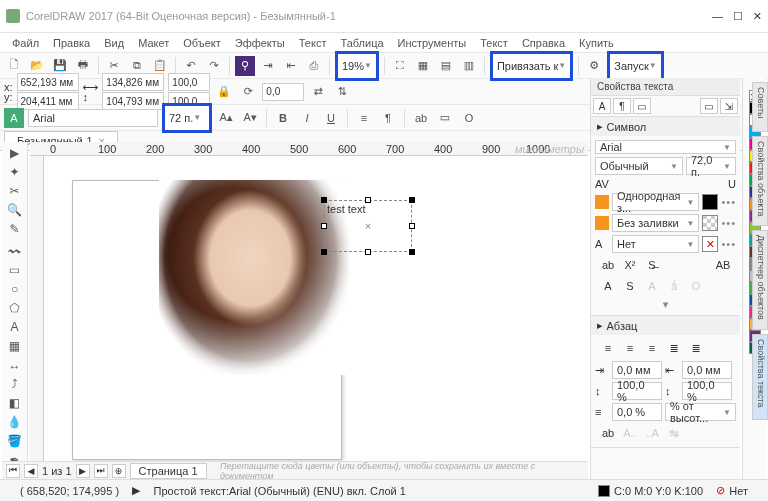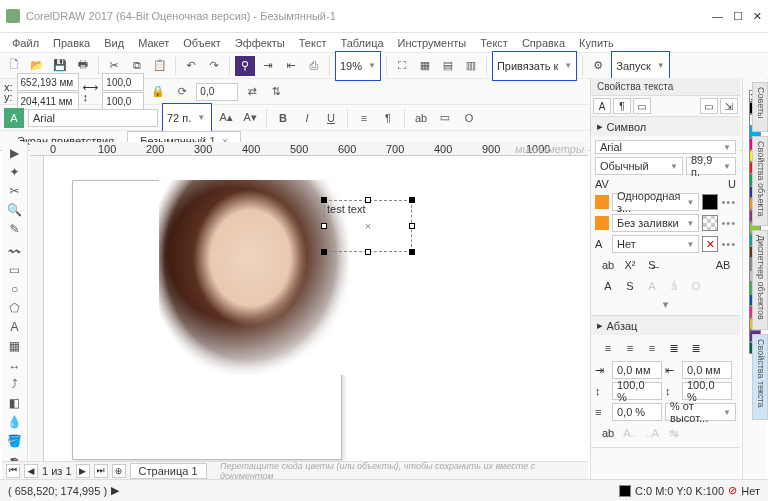--- a/index.html
+++ b/index.html
@@ -7,21 +7,21 @@
 .titlebar{height:27px;background:#fff;display:flex;align-items:center;padding:16px 6px;border-bottom:1px solid #e3e3e3}
 .titlebar .icon{width:14px;height:14px;background:#7a7;border-radius:2px;margin-right:6px}
 .title{flex:1;color:#999;font-size:11px}
 .winbtns{display:flex;gap:10px;color:#888}
 .winbtns span{cursor:pointer}
 .menubar{height:20px;display:flex;align-items:center;padding:0 6px;gap:2px;border-bottom:1px solid #e8e8e8}
 .menubar span{padding:2px 6px;color:#555}
 .toolbar{height:26px;display:flex;align-items:center;padding:0 4px;gap:3px;border-bottom:1px solid #e8e8e8;background:#fafafa}
 .tbtn{width:20px;height:20px;display:flex;align-items:center;justify-content:center;border:1px solid transparent;color:#555}
 .sep{width:1px;height:18px;background:#ddd;margin:0 2px}
-.combo{height:30px;border:1px solid #1d4ed8;background:#fff;display:flex;align-items:center;padding:0 4px;font-size:10px;gap:6px}
+.combo{height:30px;border:3px solid #1d4ed8;background:#fff;display:flex;align-items:center;padding:0 4px;font-size:10px;gap:0}
 .combo .dd{color:#888;font-size:8px}
 .propbar{height:26px;display:flex;align-items:center;padding:0 4px;gap:4px;border-bottom:1px solid #e8e8e8;background:#fafafa;font-size:10px}
 .xy{display:flex;flex-direction:column;font-size:9px;color:#666;line-height:10px}
 .numinput{width:62px;height:18px;border:1px solid #ccc;background:#fff;padding:0 3px;font-size:10px;display:flex;align-items:center}
 .stack{display:flex;flex-direction:column;gap:1px}
 .textbar{height:26px;display:flex;align-items:center;padding:0 4px;gap:4px;border-bottom:1px solid #e8e8e8;background:#fafafa}
 .fontbox{width:130px;height:18px;border:1px solid #ccc;background:#fff;padding:0 4px;display:flex;align-items:center;color:#2a62e6}
 .tabs{height:20px;display:flex;align-items:flex-end;padding:0 4px;background:#fafafa;border-bottom:1px solid #ccc}
 .tab{padding:3px 12px;font-size:10px;color:#666;border:1px solid transparent;border-bottom:none}
 .tab.active{background:#fff;border-color:#ccc;color:#1a7bc8}
@@ -49,21 +49,21 @@
 .sel .dd{font-size:8px;color:#888}
 .sw{width:16px;height:16px;background:#000;border:1px solid #888}
 .dots{color:#888;letter-spacing:1px}
 .iconrow{display:flex;gap:4px;padding:3px 4px;color:#888;font-size:11px}
 .iconrow span{width:18px;text-align:center}
 .colorbar{position:absolute;top:78px;right:2px;width:24px;bottom:22px;background:#fafafa;border-left:1px solid #ddd;display:flex;flex-direction:column;align-items:center;padding-top:2px;gap:0}
 .cb{width:12px;height:12px;border:1px solid #888}
 .vtab{position:absolute;right:0;width:16px;background:#e8e8e8;border:1px solid #ccc;writing-mode:vertical-rl;font-size:9px;padding:4px 1px;color:#555}
 .pagebar{position:absolute;bottom:22px;left:2px;right:180px;height:18px;background:#f5f5f5;border-top:1px solid #ddd;display:flex;align-items:center;font-size:10px;gap:4px;padding:0 4px}
 .pgbtn{width:14px;height:14px;border:1px solid #ccc;background:#fff;display:flex;align-items:center;justify-content:center;font-size:9px}
-.statusbar{position:absolute;bottom:0;left:0;right:0;height:22px;background:#f5f5f5;border-top:1px solid #ddd;display:flex;align-items:center;font-size:10px;color:#666;padding:0 8px;gap:4px}
+.statusbar{position:absolute;bottom:0;left:0;right:0;height:22px;background:#f5f5f5;border-top:1px solid #ddd;display:flex;align-items:center;font-size:10px;color:#666;padding:0 20px;gap:13px}
 .hint{position:absolute;bottom:22px;left:220px;right:180px;height:18px;font-size:9px;font-style:italic;color:#aaa;display:flex;align-items:center;justify-content:center;border-top:1px solid #ddd}
 </style>
 </head>
 <body>
 
 <div class="titlebar">
   <div class="icon"></div>
   <div class="title">CorelDRAW 2017 (64-Bit Оценочная версия) - Безымянный-1</div>
   <div class="winbtns">
     <span>—</span>
@@ -134,20 +134,24 @@
     </div>
   <div class="stack">
     <div class="numinput">652,193 мм</div>
     <div class="numinput">204,411 мм</div>
   </div>
   <div class="xy">
       <span>⟷</span>
       <span>↕</span>
     </div>
   <div class="stack">
+    <div class="numinput">134,826 мм</div>
+    <div class="numinput">104,793 мм</div>
+  </div>
+  <div class="stack">
     <div class="numinput" style="width:42px">100,0</div>
     <div class="numinput" style="width:42px">100,0</div>
   </div>
   <div class="tbtn">🔒</div>
   <div class="tbtn">⟳</div>
   <div class="numinput" style="width:42px">0,0</div>
   <div class="tbtn">⇄</div>
   <div class="tbtn">⇅</div>
 </div>
 
@@ -169,21 +173,20 @@
   <div class="sep"></div>
   <div class="tbtn">≡</div>
   <div class="tbtn">¶</div>
   <div class="sep"></div>
   <div class="tbtn">ab</div>
   <div class="tbtn">▭</div>
   <div class="tbtn">O</div>
 </div>
 
 <div class="tabs">
-  <div class="tab"><span>Экран приветствия</span></div>
   <div class="tab active"><span>Безымянный-1</span><span class="x">×</span></div>
 </div>
 
 <div class="toolbox">
   <div class="tool">▶</div>
   <div class="tool">✦</div>
   <div class="tool">✂</div>
   <div class="tool">🔍</div>
   <div class="tool">✎</div>
   <div class="tool">〰</div>
@@ -250,21 +253,21 @@
       <div class="sel">
           <span>Arial</span>
           <span class="dd">▼</span>
         </div>
       <div class="row">
         <div class="sel">
             <span>Обычный</span>
             <span class="dd">▼</span>
           </div>
         <div class="sel" style="flex:0 0 50px">
-            <span>89,9 п.</span>
+            <span>72,0 п.</span>
             <span class="dd">▼</span>
           </div>
       </div>
       <div class="row" style="color:#888">
           <span>AV</span>
           <div style="flex:1"></div>
           <span>U</span>
         </div>
       <div class="row">
         <div style="width:14px;height:14px;background:#f7941d"></div>
@@ -407,20 +410,21 @@
   <div class="pgbtn">⏭</div>
   <div class="pgbtn">⊕</div>
   <div style="border:1px solid #ccc;background:#fff;padding:1px 8px">Страница 1</div>
 </div>
 
 <div class="hint">Перетащите сюда цветы (или объекты), чтобы сохранить их вместе с документом</div>
 
 <div class="statusbar">
   <span>( 658,520; 174,995 )</span>
   <span>▶</span>
+  <span>Простой текст:Arial (Обычный) (ENU) вкл. Слой 1</span>
   <div style="flex:1"></div>
   <span style="display:flex;align-items:center;gap:4px">
       <span class="sw" style="width:12px;height:12px"></span>
       <span>C:0 M:0 Y:0 K:100</span>
     </span>
   <span style="display:flex;align-items:center;gap:4px">
       <span style="color:#d00">⊘</span>
       <span>Нет</span>
     </span>
 </div>

